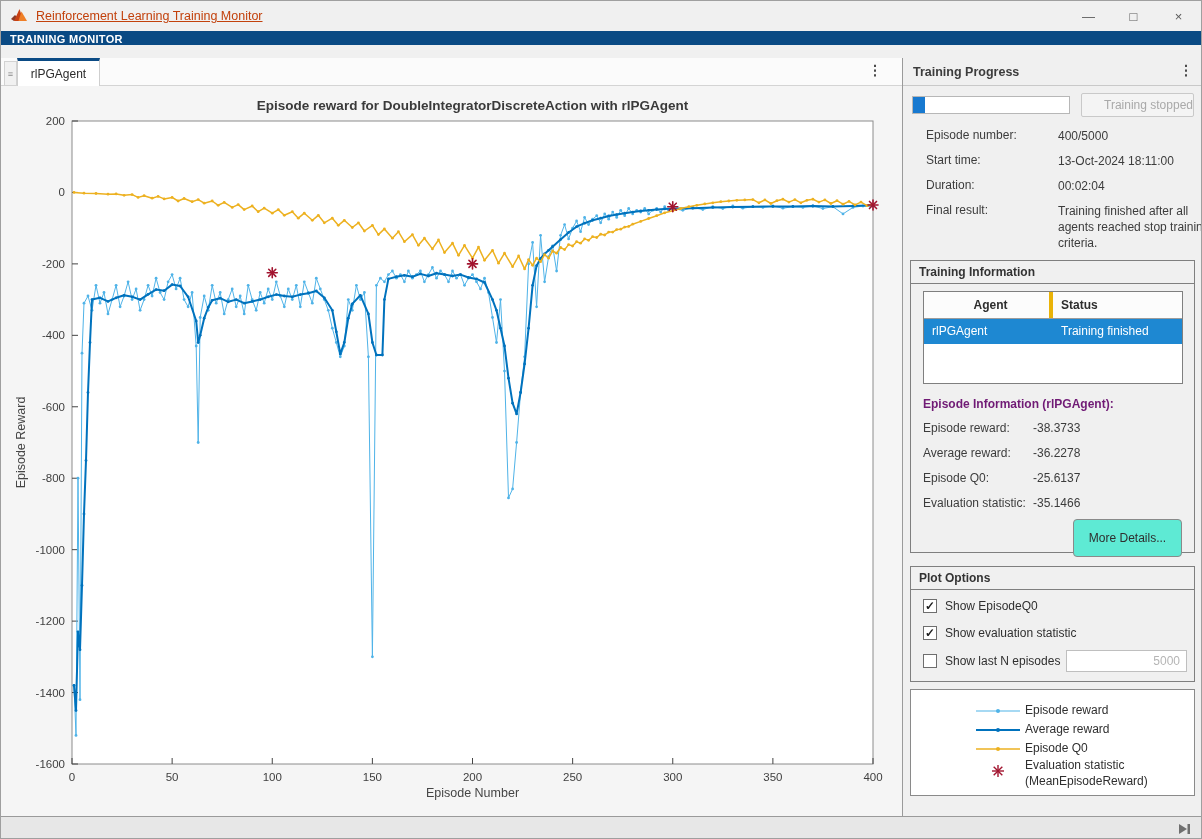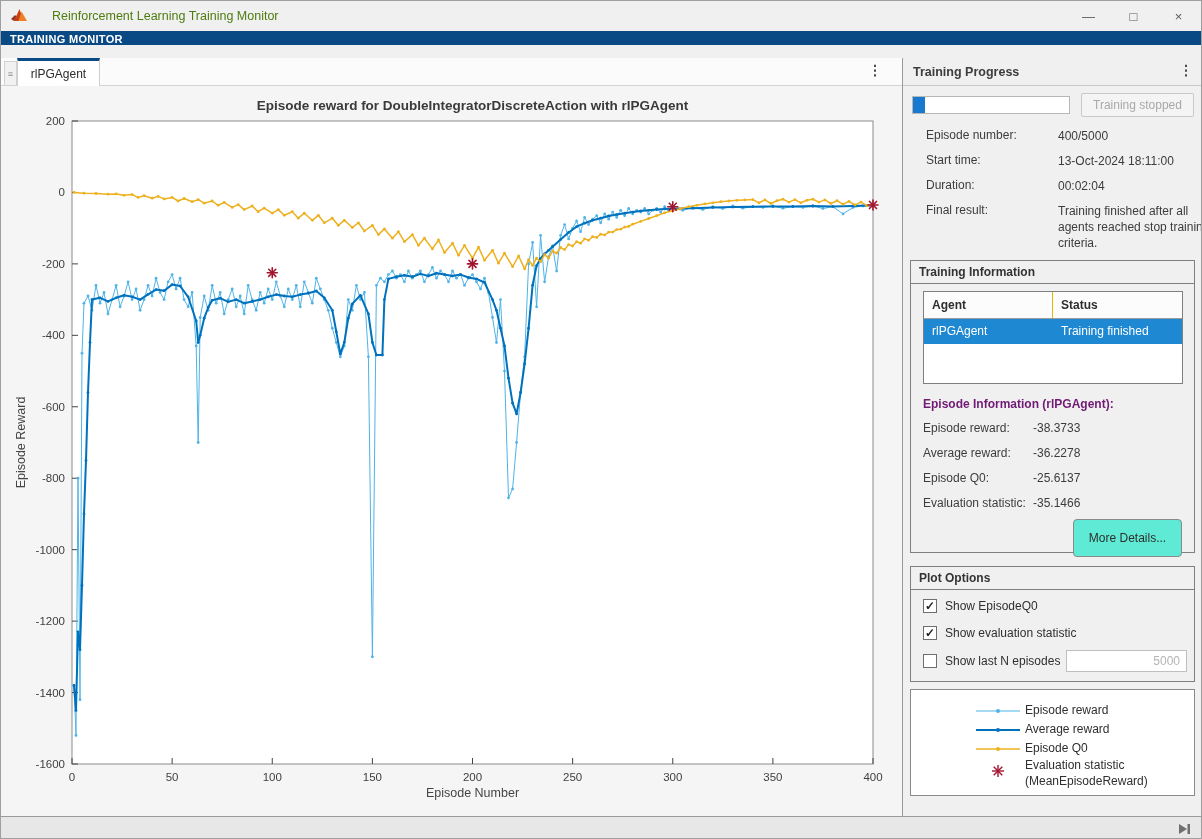--- a/index.html
+++ b/index.html
@@ -2,21 +2,21 @@
 <html><head>
 <meta charset="utf-8">
 <style>
   * { margin:0; padding:0; box-sizing:border-box; }
   html,body { width:1202px; height:839px; font-family:"Liberation Sans", sans-serif; font-size:12px; color:#3c3c3c; background:#fff; }
   .window { position:relative; width:1202px; height:839px; background:#f0f0f0; border:1px solid #9f9f9f; overflow:hidden; }
 
   
   .titlebar { position:absolute; left:0; top:0; width:100%; height:30px; background:#f0f0f0; display:flex; align-items:center; }
   .titlebar .app-icon { margin-left:9px; width:18px; height:16px; }
-  .titlebar .title { margin-left:24px; color:#4d7c0f; font-size:12.5px; }
+  .titlebar .title { margin-left:8px; color:#c2410c; font-size:12.5px;text-decoration:underline; }
   .win-controls { position:absolute; right:0; top:0; height:30px; display:flex; }
   .win-btn { width:45px; height:30px; display:flex; align-items:center; justify-content:center; color:#5a5a5a; font-size:13px; cursor:default; }
 
   
   .toolbar { position:absolute; left:0; top:30px; width:100%; height:14px; background:#0a4a84; display:flex; align-items:flex-end; }
   .toolbar span { color:#fff; font-weight:bold; font-size:11px; letter-spacing:.3px; margin-left:9px; }
 
   
   .left-pane { position:absolute; left:0; top:57px; width:901px; height:758px; background:#f5f5f5; }
   .right-pane { position:absolute; left:901px; top:57px; width:301px; height:758px; background:#f0f0f0; border-left:1px solid #9a9a9a; }
@@ -33,33 +33,33 @@
   .tick { font-size:11.5px; fill:#3f3f3f; }
 
   
   .rp-header { position:relative; height:28px; border-bottom:1px solid #c9c9c9; display:flex; align-items:center; }
   .rp-header .rp-title { margin-left:10px; font-size:12.5px; font-weight:bold; color:#3c3c3c; }
   .rp-menu { position:absolute; right:10px; top:4px; color:#4a4a4a; font-size:14px; font-weight:bold; }
   .rp-body { position:relative; height:706px; }
 
   .progressbar { position:absolute; left:9px; top:10px; width:158px; height:18px; background:#fff; border:1px solid #b7b7b7; }
   .progress-fill { height:100%; }
-  .stop-btn { position:absolute; left:178px; top:7px; width:113px; height:24px; background:#f4f4f4; border:1px solid #c9c9c9; border-radius:2px; color:#a9a9a9; font-size:12px; }
+  .stop-btn { position:absolute; left:178px; top:7px; width:113px; height:24px; background:#f4f4f4; border:1px solid #c9c9c9; border-radius:2px; color:#a9a9a9; font-size:12px;text-align:right; }
 
   .field-row { position:absolute; left:23px; width:285px; display:flex; }
   .field-row .fl { width:132px; color:#3c3c3c; }
   .field-row .fv { width:152px; color:#3c3c3c; line-height:1.35; }
 
   .groupbox { position:absolute; left:7px; width:285px; border:1px solid #7f7f7f; }
   .gb-title { height:23px; line-height:23px; padding-left:8px; font-weight:bold; border-bottom:1px solid #7f7f7f; color:#333; }
 
   .ti-table { position:absolute; left:12px; top:30px; width:260px; height:93px; background:#fff; border:1px solid #7f7f7f; }
   .ti-thead { display:flex; height:27px; border-bottom:1px solid #9c9c9c; background:#fcfcfc; }
   .ti-th { width:130px; line-height:26px; padding-left:8px; font-weight:bold; color:#2e2e2e; }
-  .ti-th:first-child { border-right:1px solid #eab308; }
+  .ti-th:first-child { border-right:4px solid #eab308;text-align:center; }
   .ti-row { display:flex; height:25px; color:#fff; }
   .ti-td { width:130px; line-height:24px; padding-left:8px; }
 
   .ep-title { position:absolute; left:12px; top:136px; font-weight:bold; color:#701a75; }
   .stat-row { position:absolute; left:12px; width:260px; display:flex; }
   .stat-row .sl { width:110px; }
   .more-btn { position:absolute; right:12px; top:258px; width:109px; height:38px; background:#5eead4; border:1px solid #8a8a8a; border-radius:4px; font-size:12px; color:#2f2f2f; }
 
   .cb-row { position:absolute; left:12px; display:flex; align-items:center; }
   .checkbox { width:14px; height:14px; border:1px solid #6e6e6e; background:#fff; display:inline-flex; align-items:center; justify-content:center; font-size:12px; font-weight:bold; color:#1d1d1d; }

